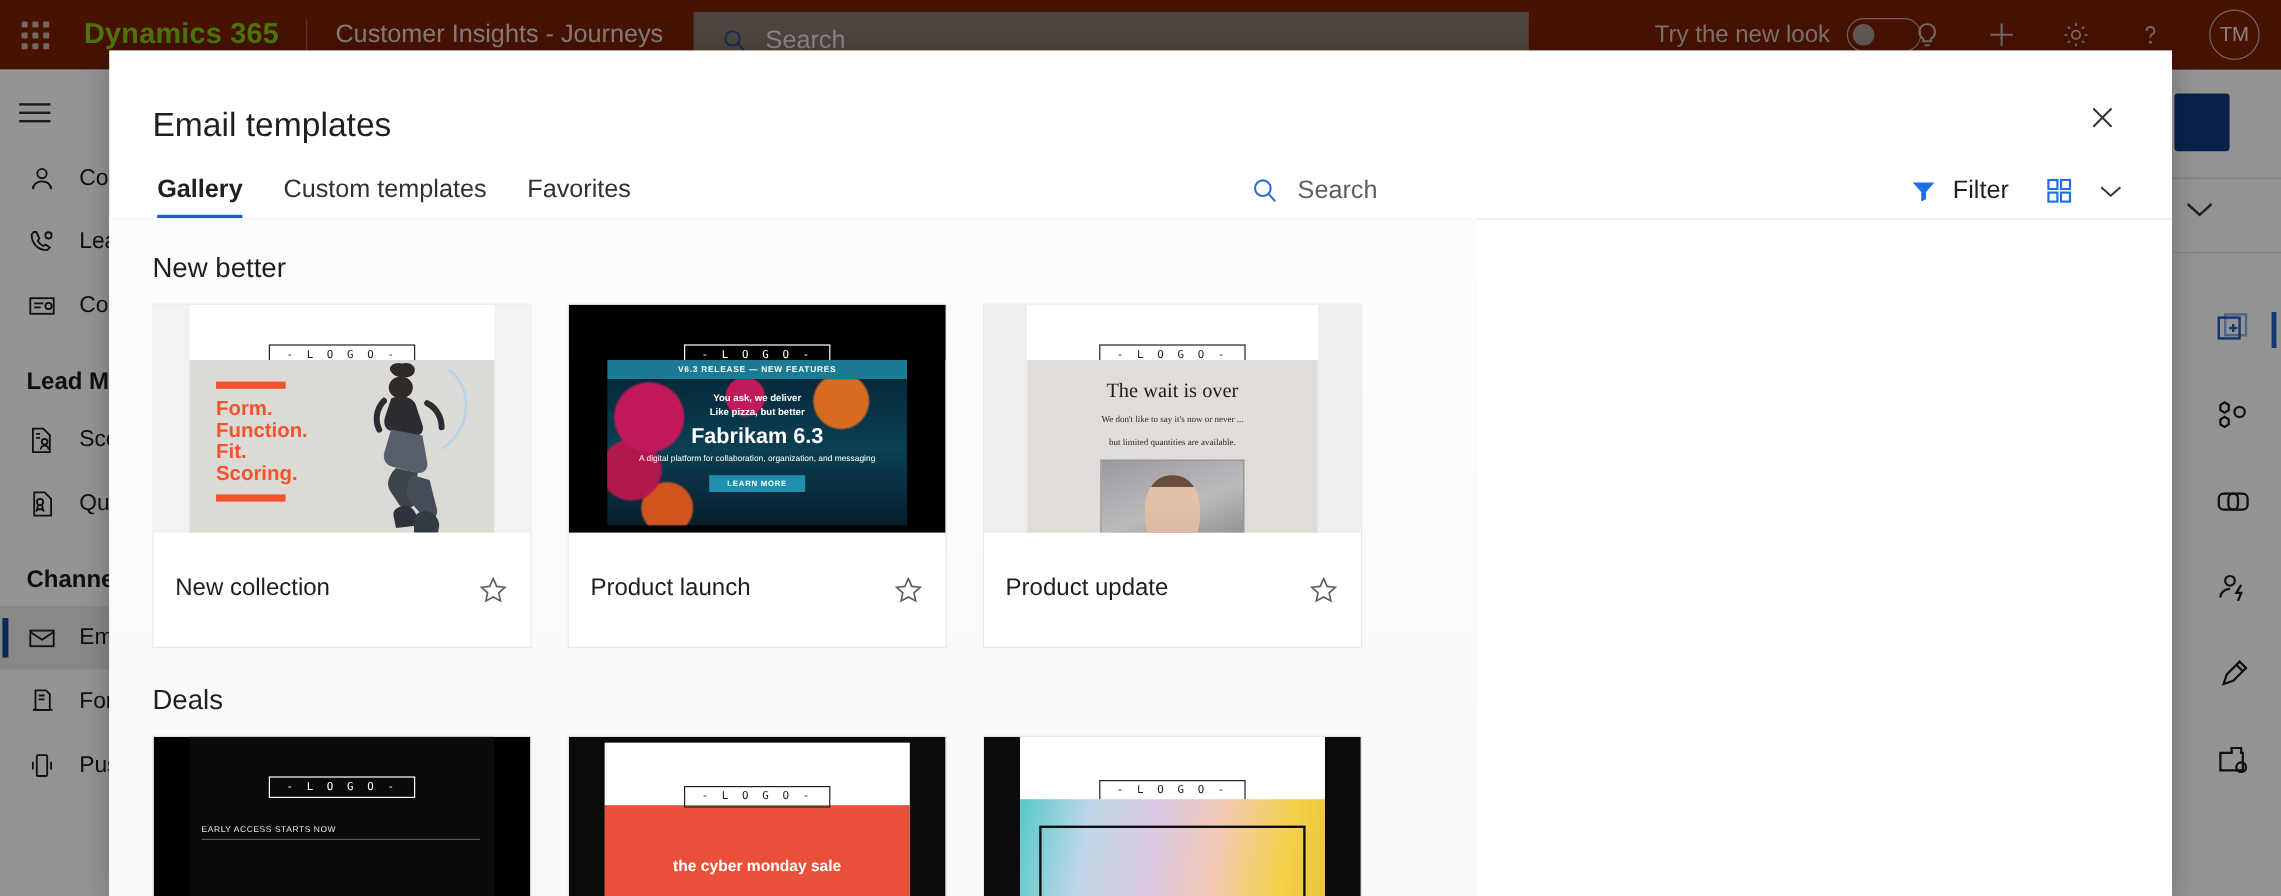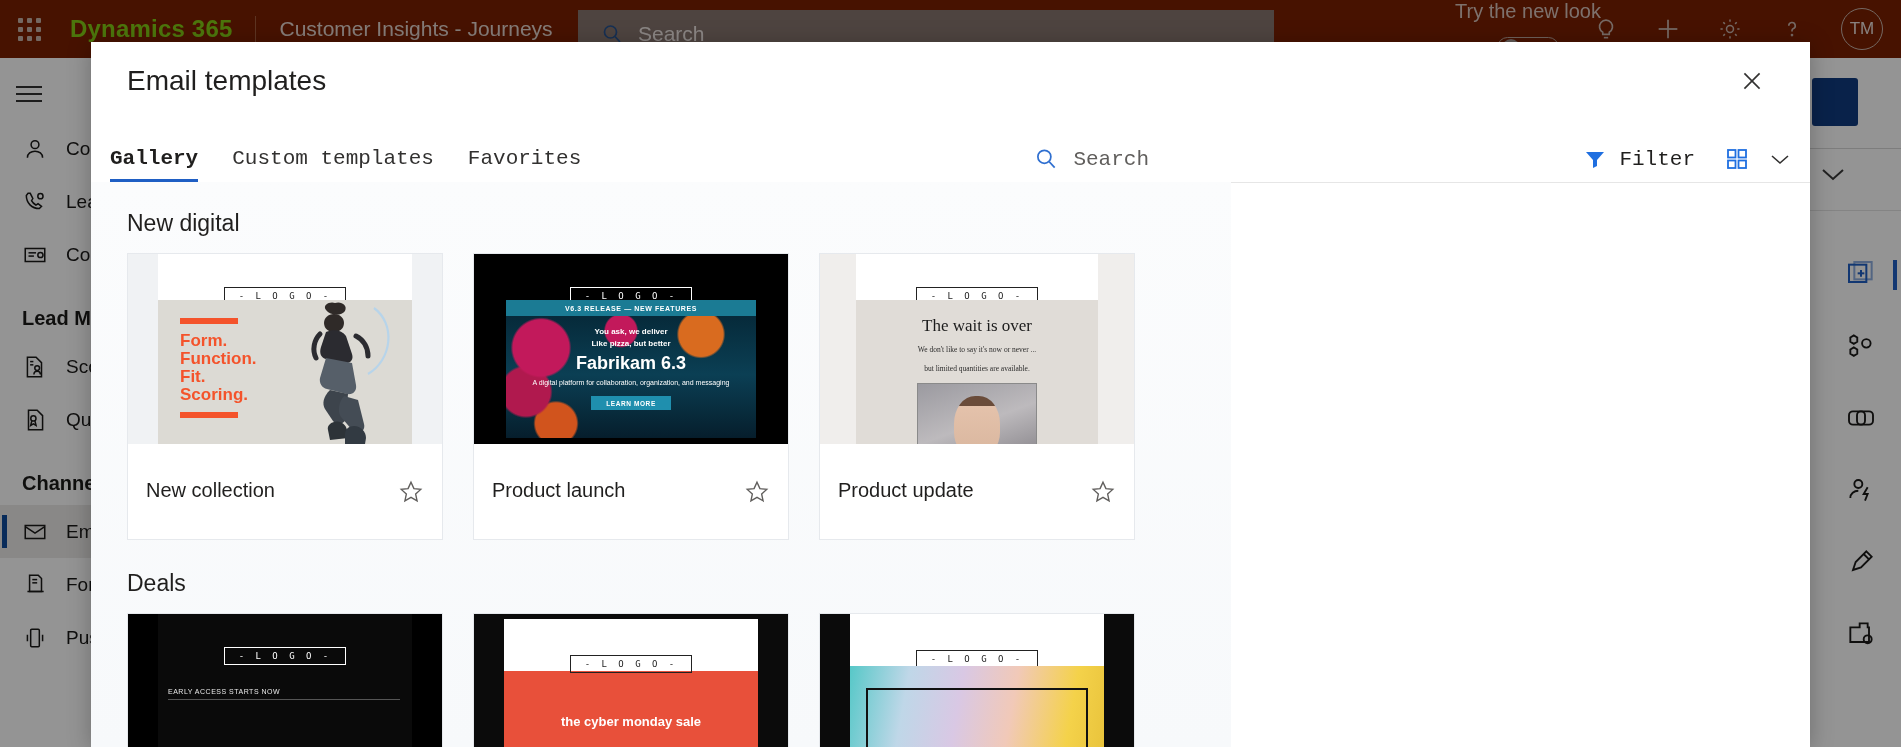--- a/index.html
+++ b/index.html
@@ -28,21 +28,21 @@
   }
   .brand-sep { width: 1px; height: 26px; background: #a05a3c; }
   .app-name { color: #e6d6d0; font-size: 21px; padding-left: 24px; }
   .global-search {
     position: absolute; left: 578px; top: 10px; width: 696px; height: 48px;
     background: #87756f; display: flex; align-items: center; padding-left: 22px; gap: 14px;
   }
   .gs-label { color: #efe7e4; font-size: 21px; }
   .newlook {
     position: absolute; right: 300px; top: 0; height: 58px;
-    display: flex; align-items: center; gap: 14px; flex-direction: column;
+    display: flex; align-items: center; gap: 14px;
   }
   .newlook-label { color: #d8c3bb; font-size: 20px; }
   .toggle {
     width: 62px; height: 28px; border: 1px solid #c0a79e; border-radius: 14px;
     display: flex; align-items: center; padding: 0 4px;
   }
   .toggle-knob { width: 18px; height: 18px; border-radius: 50%; background: #a89a95; }
   .topicons {
     position: absolute; right: 0; top: 0; height: 58px;
     display: flex; align-items: center; gap: 0;
@@ -112,30 +112,29 @@
   
   .scrim { position: absolute; inset: 0; background: rgba(0,0,0,.42); }
 
   
   .modal {
     position: absolute; left: 91px; top: 42px; width: 1719px; height: 705px;
     background: #ffffff; box-shadow: 0 3px 22px rgba(0,0,0,.26);
     display: flex; flex-direction: column; overflow: hidden;
   }
   .modal-head {
-    height: 78px; display: flex; align-items: center; padding: 0 36px 0 36px; flex: 0 0 78px;
+    height: 78px; display: flex; align-items: flex-end; padding: 0 36px 0 36px; flex: 0 0 78px;
   }
   .modal-title { font-size: 28px; color: #201f1e; }
   .modal-close {
     margin-left: auto; width: 44px; height: 44px; display: flex; align-items: center; justify-content: center;
   }
   .modal-bar {
-    height: 62px; flex: 0 0 62px; display: flex; align-items: flex-end; padding: 0 19px;
+    height: 62px; flex: 0 0 62px; display: flex; align-items: flex-end; padding: 0 40px;
     position: relative;
-    font-family: Liberation Mono, monospace;
   }
   .tabs { display: flex; gap: 34px; align-items: flex-end; height: 100%; }
   .tab {
     font-size: 21px; color: #323130; padding-bottom: 12px; position: relative; white-space: nowrap;
   }
   .tab.active { font-weight: bold; color: #201f1e; }
   .tab.active::after {
     content: ""; position: absolute; left: 0; right: 0; bottom: 0; height: 3px; background: #1f5fc4;
   }
   .bar-right {
@@ -506,21 +505,21 @@
           <path d="M3 4l8 7 8-7"></path>
         </svg>
       </div>
     </div>
   </div>
 
   <div class="modal-body">
 
     <div class="gallery">
 
-      <div class="sec-title">New digital</div>
+      <div class="sec-title">New better</div>
       <div class="row">
 
         <div class="card">
           <div class="thumb">
             <div style="height:190px;background:#f0f2f4;padding:0 30px;">
               <div class="logo-bar">
                 <span class="logo-box">- L O G O -</span>
               </div>
               <div class="t1-body">
                 <div class="t1-left">

